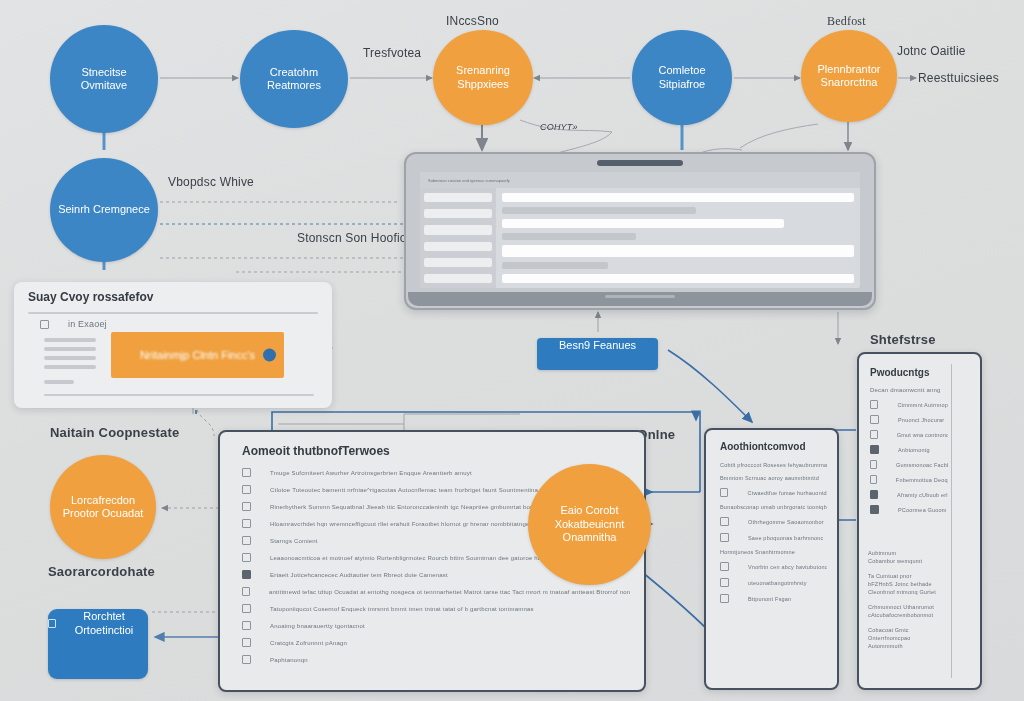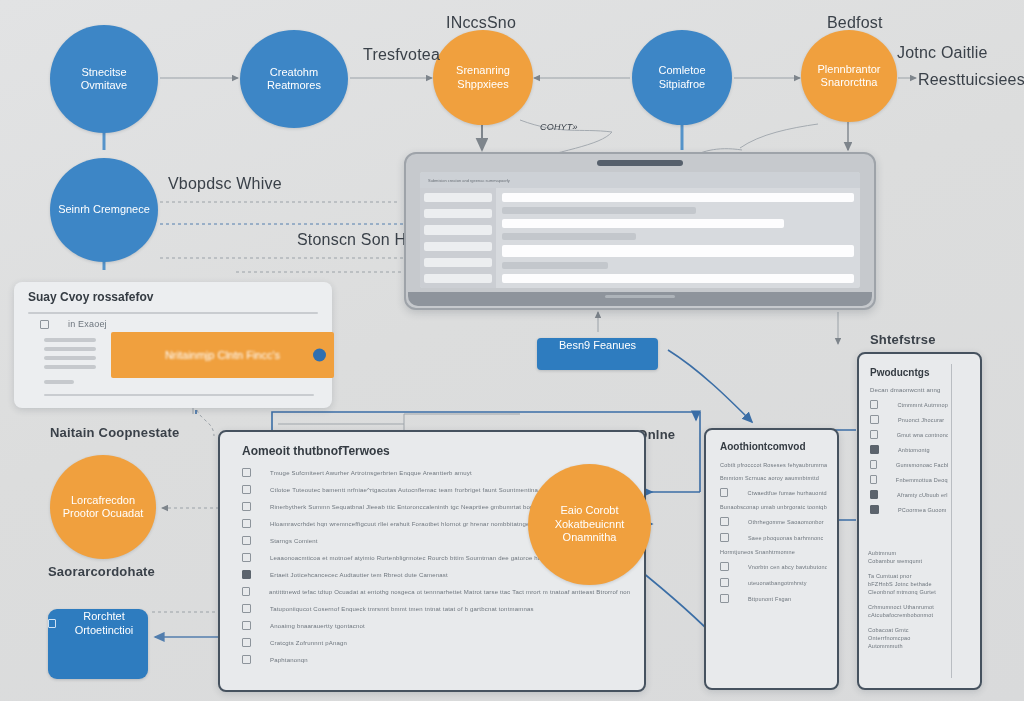--- a/index.html
+++ b/index.html
@@ -36,21 +36,21 @@
   .rectnode{
     position:absolute;background:#2e7cbf;border-radius:4px;
     display:flex;justify-content:center;
     box-shadow:0 1px 3px rgba(40,50,60,.2);
     margin-top:8px;
   }
   .rectnode .lbl{font-size:11px;color:#fff;filter:blur(.7px);text-align:center;line-height:1.3;}
   .rectnode.rounded{border-radius:9px;}
 
   
-  .flab{position:absolute;font-size:16px;}
+  .flab{position:absolute;font-size:12px;}
   .flab.big{font-size:13px;font-weight:600;}
 
   
   svg.wires{position:absolute;inset:0;width:1024px;height:701px;pointer-events:none;}
 
   
   #laptop{position:absolute;left:404px;top:152px;width:472px;height:158px;}
   .lid{
     position:absolute;inset:0;background:#c6c9cd;
     border:2px solid #9ea3a9;border-radius:12px;
@@ -199,21 +199,21 @@
   <div class="circle orange" style="left:801px;top:30px;width:96px;height:92px;">
     <span class="lbl">Plennbrantor Snarorcttna</span>
   </div>
 
   <div class="circle blue" style="left:50px;top:158px;width:108px;height:104px;">
     <span class="lbl">Seinrh Cremgnece</span>
   </div>
 
   <div class="flab ptxt" style="left:363px;top:46px;">Tresfvotea</div>
   <div class="flab ptxt" style="left:446px;top:14px;">INccsSno</div>
-  <div class="flab ptxt" style="left:827px;top:14px;">Bedfost</div>
+  <div class="flab ptxt" style="left:827px;top:14px;font-family:Liberation Serif, serif;">Bedfost</div>
   <div class="flab ptxt" style="left:897px;top:44px;">Jotnc Oaitlie</div>
   <div class="flab ptxt" style="left:918px;top:71px;">Reesttuicsiees</div>
   <div class="flab ptxt" style="left:540px;top:122px;font-size:9px;font-style:italic;">COHYT»</div>
 
   <div class="flab ptxt" style="left:168px;top:175px;">Vbopdsc Whive</div>
   <div class="flab ptxt" style="left:297px;top:231px;">Stonscn Son Hoofion</div>
   <div class="flab ptxt big" style="left:50px;top:425px;">Naitain Coopnestate</div>
   <div class="flab ptxt big" style="left:48px;top:564px;">Saorarcordohate</div>
   <div class="flab ptxt big" style="left:545px;top:427px;">Sctqpeottimal Onlne</div>
   <div class="flab ptxt big" style="left:870px;top:332px;">Shtefstrse</div>
@@ -258,21 +258,21 @@
       <span class="ico"></span>
       <span class="ptxt soft" style="font-size:9px;">in Exaoej</span>
     </div>
     <div style="position:absolute;left:30px;top:56px;width:52px;display:flex;flex-direction:column;gap:5px;">
       <div class="miniline"></div>
       <div class="miniline"></div>
       <div class="miniline"></div>
       <div class="miniline"></div>
       <div class="miniline" style="width:30px;margin-top:6px"></div>
     </div>
-    <div class="orangebtn" style="position:absolute;left:97px;top:50px;width:223px;height:46px;">
+    <div class="orangebtn" style="position:absolute;left:97px;top:50px;width:173px;height:46px;">
       <span class="lbl">Nritainmjp Clntn Fincc's</span>
       <span class="bluedot"></span>
     </div>
     <div class="line" style="position:absolute;left:30px;top:112px;width:270px;height:2px;"></div>
   </div>
 
   <div class="circle orange" style="left:50px;top:455px;width:106px;height:104px;">
     <span class="lbl">Lorcafrecdon Prootor Ocuadat</span>
   </div>
 

